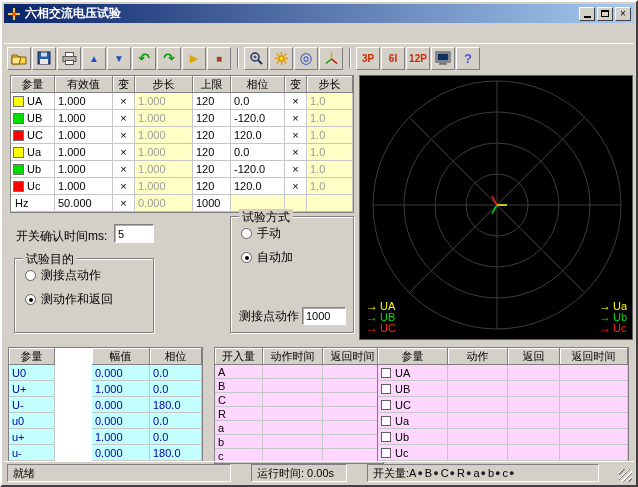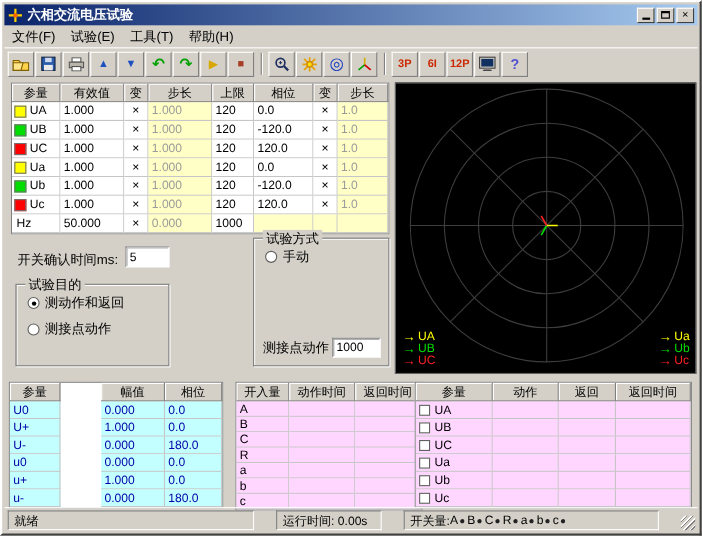--- a/index.html
+++ b/index.html
@@ -119,26 +119,20 @@
         <span class="glyph-min"></span>
       </span>
     <span class="win-btn">
         <span class="glyph-max"></span>
       </span>
     <span class="win-btn">
         <span>×</span>
       </span>
   </div>
 
-  <div class="menubar">
-    <span class="menu-item">文件(F)</span>
-    <span class="menu-item">试验(E)</span>
-    <span class="menu-item">工具(T)</span>
-    <span class="menu-item">帮助(H)</span>
-  </div>
 
   <div class="toolbar">
     <span class="tbtn">
         <svg width="16" height="13">
           <path d="M1 3 L6 3 L8 5 L15 5 L15 12 L1 12 Z" fill="#ffd24a" stroke="#806000"></path>
           <path d="M1 5 L10 5 L8 12 L1 12 Z" fill="#ffe48a" stroke="#806000"></path>
         </svg>
       </span>
     <span class="tbtn">
         <svg width="14" height="14">
@@ -377,34 +371,38 @@
         </div>
     </div>
   </div>
 
   <span class="lbl" style="left:14px; top:226px;">开关确认时间ms:</span>
   <input class="tinput" style="left: 112px; top: 222px; width: 40px; height: 19px;" value="5">
 
   <div class="groupbox" style="left:12px; top:256px; width:140px; height:75px;">
     <span class="gb-title">试验目的</span>
     <div class="radio-row">
+      <span class="radio"></span>
+      <span>测接点动作</span>
+    </div>
+    <div class="radio-row">
       <span class="radio sel"></span>
       <span>测动作和返回</span>
-    </div>
-    <div class="radio-row">
-      <span class="radio"></span>
-      <span>测接点动作</span>
     </div>
   </div>
 
   <div class="groupbox" style="left:228px; top:214px; width:124px; height:117px;">
     <span class="gb-title">试验方式</span>
     <div class="radio-row">
       <span class="radio"></span>
       <span>手动</span>
+    </div>
+    <div class="radio-row">
+      <span class="radio sel"></span>
+      <span>自动加</span>
     </div>
     <div class="interval-row">
       <span>测接点动作</span>
       <input class="tinput" style="width: 44px; height: 18px;" value="1000">
     </div>
   </div>
 
   <div class="gtable seq-table" style="left:6px; top:345px;">
     <div class="trow h">
       <div class="th sc0">参量</div>

